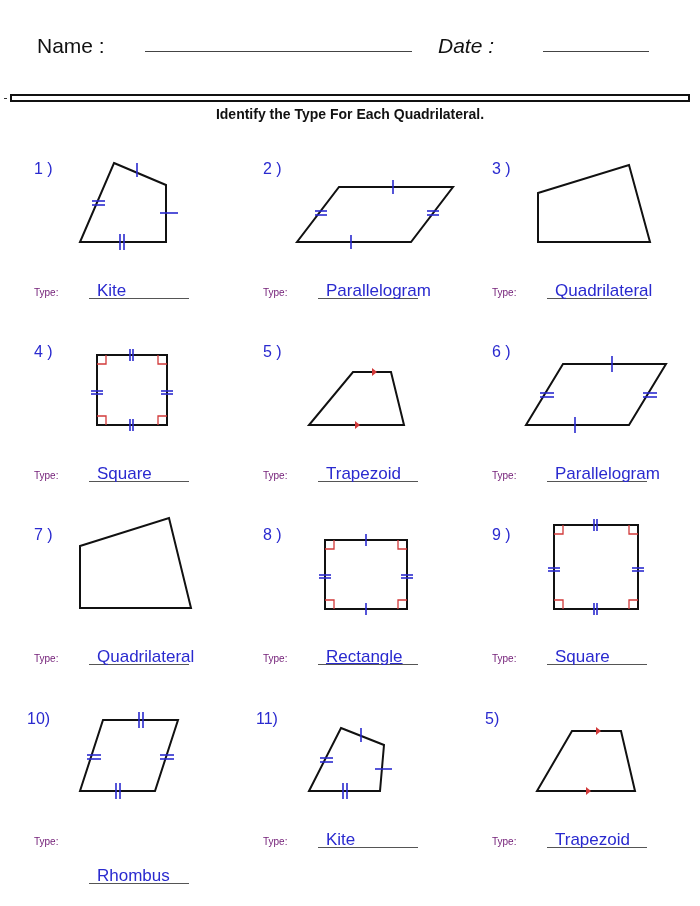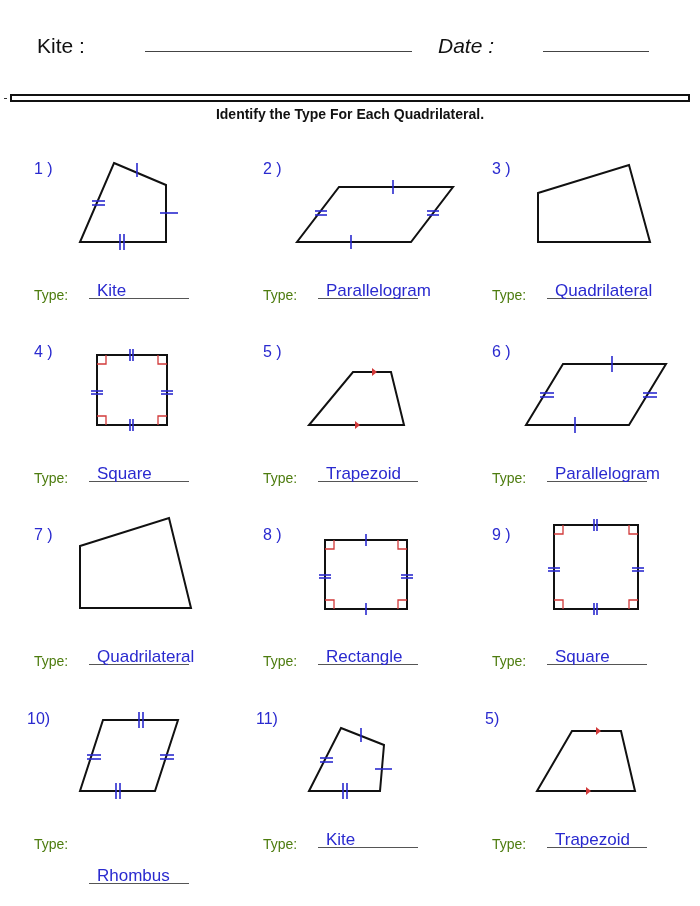--- a/index.html
+++ b/index.html
@@ -3,28 +3,28 @@
 <meta charset="utf-8">
 <style>
   html, body { margin:0; padding:0; background:#ffffff; }
   body { width:700px; height:906px; position:relative; overflow:hidden; font-family:"Liberation Sans", sans-serif; }
   .hdr-label { position:absolute; font-size:21px; color:#111; }
   .hdr-line { position:absolute; height:0; border-top:1.5px solid #444; }
   .rule-box { position:absolute; left:10px; top:94px; width:676px; height:4px; border:2.5px solid #111; background:#fff; }
   .rule-dot { position:absolute; left:4px; top:98px; width:3px; height:1px; background:#333; }
   .instr { position:absolute; left:0; top:106px; width:700px; text-align:center; font-size:14px; font-weight:bold; color:#111; }
   .num { position:absolute; font-size:16px; color:#2a2acf; }
-  .type-label { position:absolute; font-size:14px; color:#4d7c0f; }
+  .type-label { position:absolute; font-size:10px; color:#701a75; }
   .ans { position:absolute; font-size:17px; color:#2a2acf; border-bottom:1px solid #555; height:15px; width:100px; padding-left:8px; box-sizing:border-box; line-height:14px; }
   svg#shapes { position:absolute; left:0; top:0; }
 </style>
 </head>
 <body>
 
-<div class="hdr-label" style="left:37px;top:34px;">Kite :</div>
+<div class="hdr-label" style="left:37px;top:34px;">Name :</div>
 <div class="hdr-line" style="left:145px;top:51px;width:267px;"></div>
 <div class="hdr-label" style="left:438px;top:34px;font-style:italic;">Date :</div>
 <div class="hdr-line" style="left:543px;top:51px;width:106px;"></div>
 
 <div class="rule-dot"></div>
 <div class="rule-box"></div>
 <div class="instr">Identify the Type For Each Quadrilateral.</div>
 
 <svg id="shapes" width="700" height="906">
   <g fill="none" stroke="#111" stroke-width="2" stroke-linejoin="miter">
@@ -168,21 +168,21 @@
 <div class="type-label" style="left:34px;top:470px;">Type:</div>
 <div class="ans" style="left:89px;top:467px;">Square</div>
 <div class="type-label" style="left:263px;top:470px;">Type:</div>
 <div class="ans" style="left:318px;top:467px;">Trapezoid</div>
 <div class="type-label" style="left:492px;top:470px;">Type:</div>
 <div class="ans" style="left:547px;top:467px;">Parallelogram</div>
 
 <div class="type-label" style="left:34px;top:653px;">Type:</div>
 <div class="ans" style="left:89px;top:650px;">Quadrilateral</div>
 <div class="type-label" style="left:263px;top:653px;">Type:</div>
-<div class="ans" style="left:318px;top:650px;">Rectangle</div>
+<div class="ans" style="left:318px;top:650px;text-decoration:underline;">Rectangle</div>
 <div class="type-label" style="left:492px;top:653px;">Type:</div>
 <div class="ans" style="left:547px;top:650px;">Square</div>
 
 <div class="type-label" style="left:34px;top:836px;">Type:</div>
 <div class="ans" style="left:89px;top:833px;margin-top:36px;">Rhombus</div>
 <div class="type-label" style="left:263px;top:836px;">Type:</div>
 <div class="ans" style="left:318px;top:833px;">Kite</div>
 <div class="type-label" style="left:492px;top:836px;">Type:</div>
 <div class="ans" style="left:547px;top:833px;">Trapezoid</div>
 

